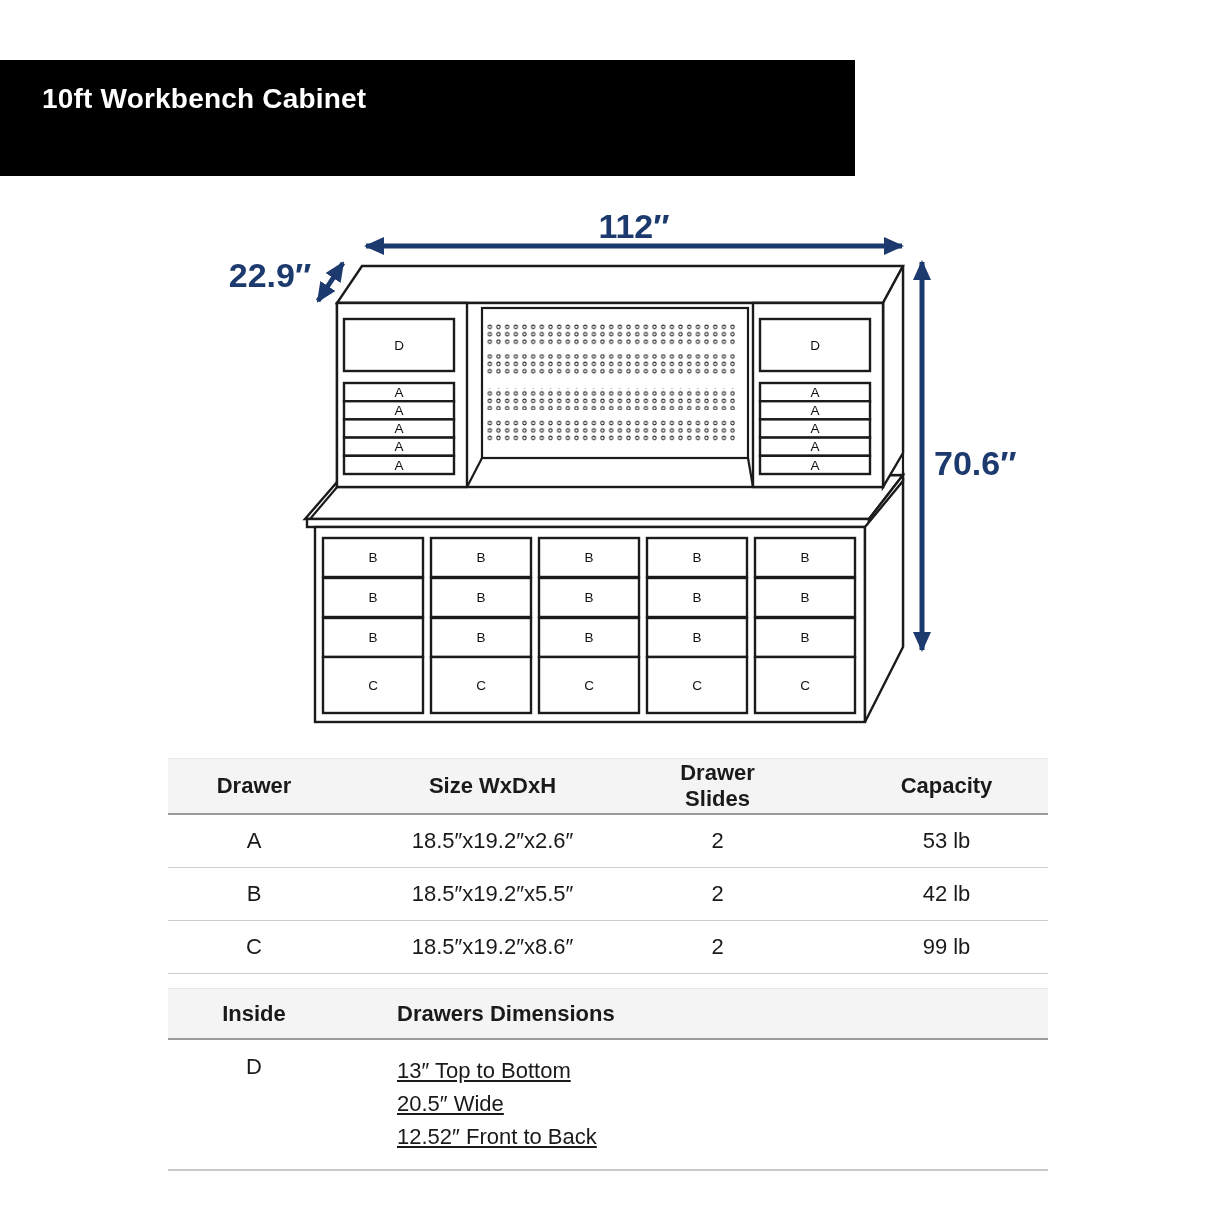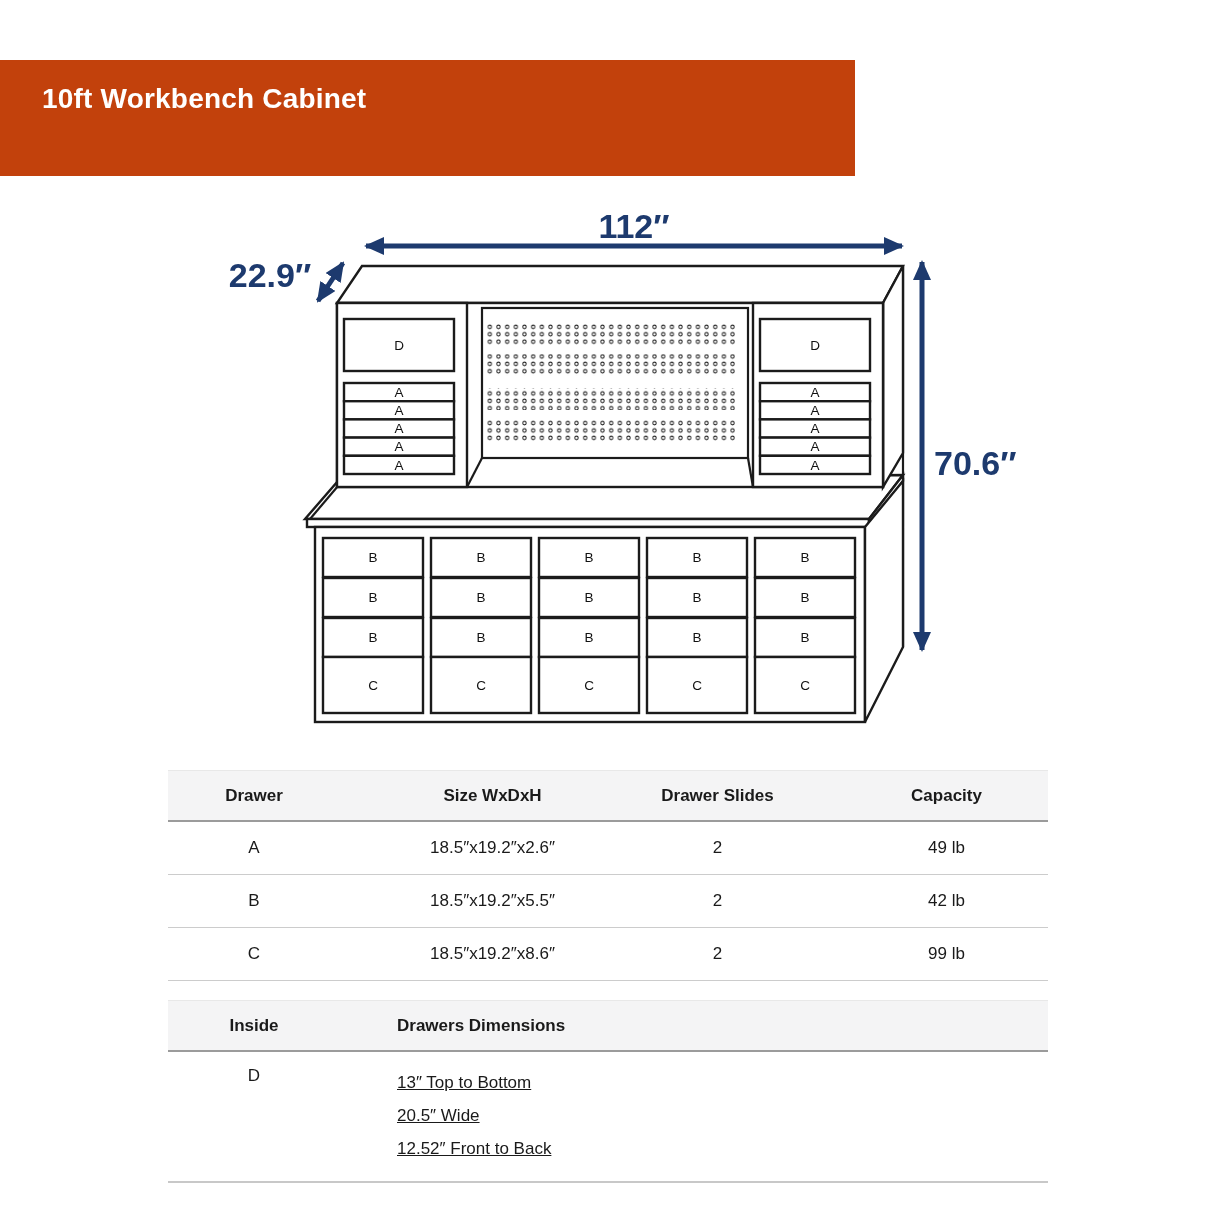--- a/index.html
+++ b/index.html
@@ -2,32 +2,32 @@
 <html><head>
 <meta charset="utf-8">
 <style>
   html,body{margin:0;padding:0;}
   body{
     width:1214px;height:1214px;position:relative;background:#ffffff;
     font-family:"Liberation Sans",sans-serif;overflow:hidden;
   }
   .banner{
     position:absolute;left:0;top:60px;width:855px;height:116px;
-    background:#c2410c;color:#ffffff;box-sizing:border-box;
+    background:#000000;color:#ffffff;box-sizing:border-box;
     padding:18px 10px 0 42px;font-weight:bold;font-size:28px;line-height:41px;
     letter-spacing:0.2px;
   }
   .diagram{position:absolute;left:0;top:190px;width:1214px;height:580px;}
   .ln{fill:#ffffff;stroke:#1b1b1b;stroke-width:2.4px;}
   .thin{fill:none;stroke:#1b1b1b;stroke-width:2.2px;}
   .dim{stroke:#1d3a6e;stroke-width:5px;fill:none;}
   .dimtxt{fill:#1d3a6e;font-weight:bold;font-size:34px;}
   .lbl{fill:#111111;font-size:13.5px;text-anchor:middle;}
   table{border-collapse:collapse;table-layout:fixed;color:#1a1a1a;}
-  .spec{position:absolute;left:168px;width:880px;font-size:17px;margin-top:12px;}
+  .spec{position:absolute;left:168px;width:880px;font-size:22px;}
   .spec th{
     background:#f4f4f5;font-weight:bold;height:47px;
     border-top:1px solid #e8e8e8;border-bottom:2px solid #9b9b9b;
   }
   .spec td{text-align:center;vertical-align:middle;}
   #drawer-table{top:758px;}
   #drawer-table td{height:50px;border-bottom:1px solid #cccccc;}
   #drawer-table .c-cap, #drawer-table th.c-cap{padding-left:56px;}
   #cabinet-table{top:988px;}
   #cabinet-table th.l, #cabinet-table td.l{text-align:left;padding-left:57px;}
@@ -168,21 +168,21 @@
       <th>Size WxDxH</th>
       <th>Drawer Slides</th>
       <th class="c-cap">Capacity</th>
     </tr>
   </thead>
   <tbody>
     <tr>
       <td>A</td>
       <td>18.5″x19.2″x2.6″</td>
       <td>2</td>
-      <td class="c-cap">49 lb</td>
+      <td class="c-cap">53 lb</td>
     </tr>
     <tr>
       <td>B</td>
       <td>18.5″x19.2″x5.5″</td>
       <td>2</td>
       <td class="c-cap">42 lb</td>
     </tr>
     <tr>
       <td>C</td>
       <td>18.5″x19.2″x8.6″</td>

